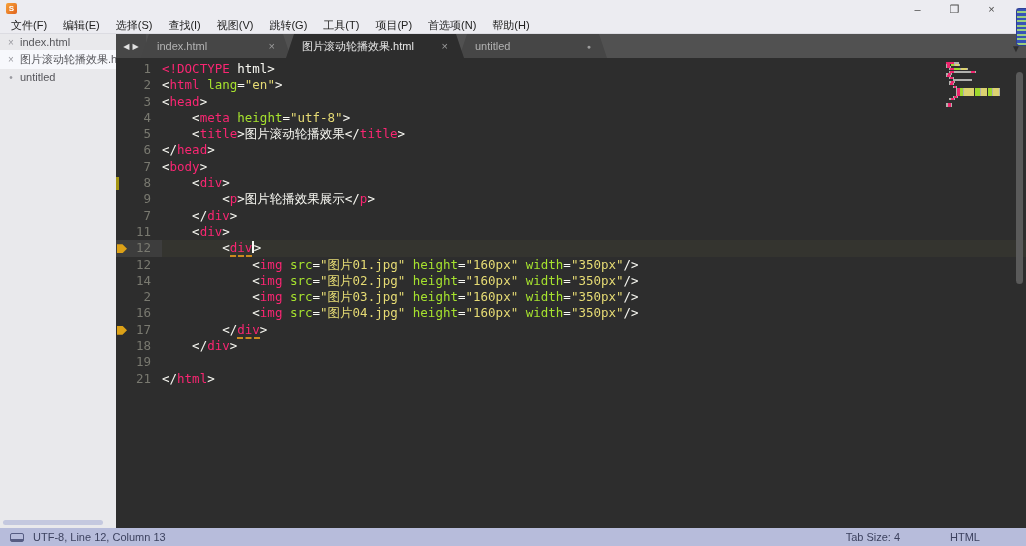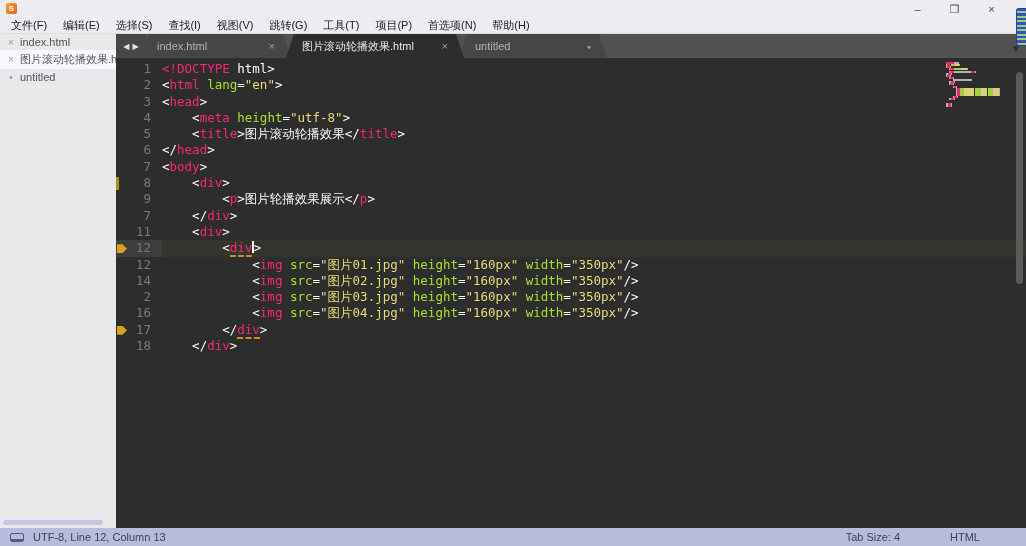--- a/index.html
+++ b/index.html
@@ -232,20 +232,28 @@
           <div class="code-cell"><span class="tk-p">            &lt;</span><span class="tk-t">img</span><span class="tk-p"> </span><span class="tk-a">src</span><span class="tk-p">=</span><span class="tk-s">"图片04.jpg"</span><span class="tk-p"> </span><span class="tk-a">height</span><span class="tk-p">=</span><span class="tk-s">"160px"</span><span class="tk-p"> </span><span class="tk-a">width</span><span class="tk-p">=</span><span class="tk-s">"350px"</span><span class="tk-p">/&gt;</span></div>
         </div>
         <div class="code-row">
           <div class="gutter-cell">17<span class="bookmark"></span></div>
           <div class="code-cell"><span class="tk-p">        &lt;/</span><span class="tk-t tk-u">div</span><span class="tk-p">&gt;</span></div>
         </div>
         <div class="code-row">
           <div class="gutter-cell">18</div>
           <div class="code-cell"><span class="tk-p">    &lt;/</span><span class="tk-t">div</span><span class="tk-p">&gt;</span></div>
         </div>
+        <div class="code-row">
+          <div class="gutter-cell">19</div>
+          <div class="code-cell"></div>
+        </div>
+        <div class="code-row">
+          <div class="gutter-cell">21</div>
+          <div class="code-cell"><span class="tk-p">&lt;/</span><span class="tk-t">html</span><span class="tk-p">&gt;</span></div>
+        </div>
       </div>
   </div>
 </div>
 
 <div class="blue-edge"></div>
 
 <div class="statusbar">
   <span class="status-display-icon"></span>
   <span>UTF-8, Line 12, Column 13</span>
   <span class="status-right">

